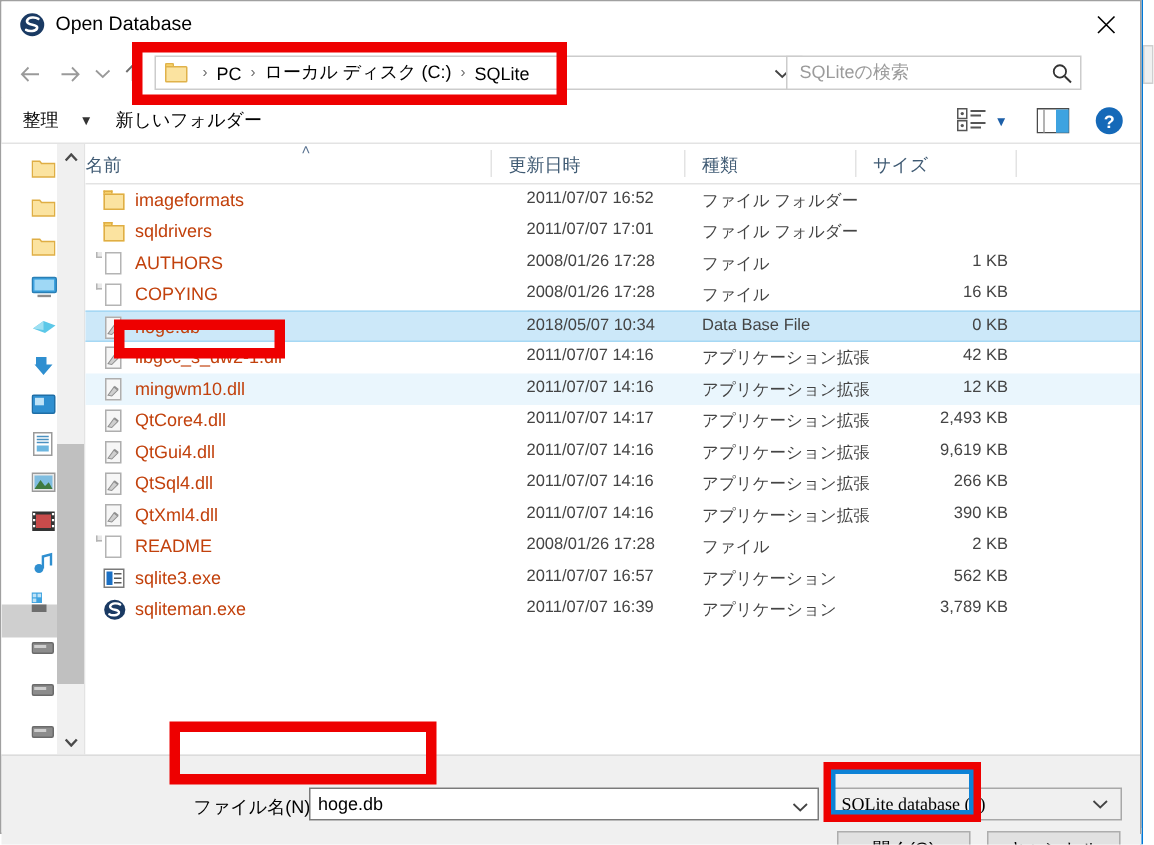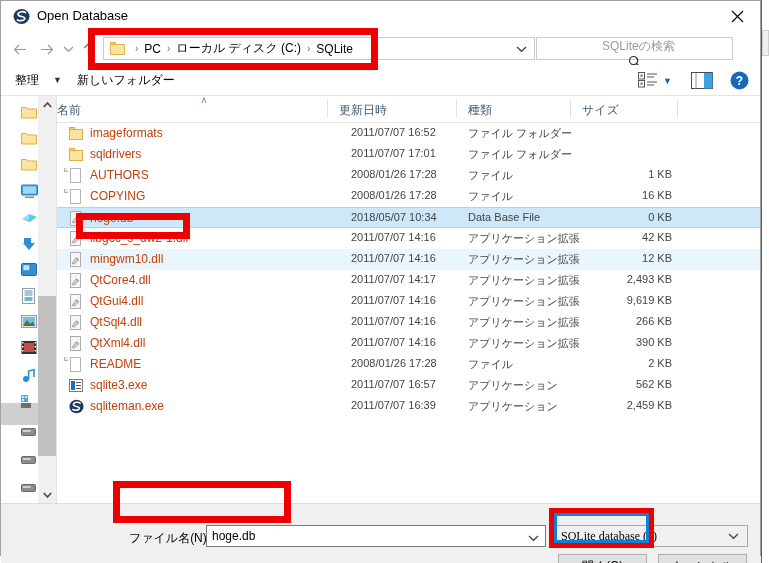--- a/index.html
+++ b/index.html
@@ -46,23 +46,23 @@
     display:flex;align-items:center;padding-left:6px;
   }
   .folder-ico{width:15px;height:13px;position:relative;flex:none;margin-right:4px;}
   .folder-ico .tab{position:absolute;left:0;top:0;width:6px;height:3px;background:#f7d26a;border:1px solid #e0b24a;border-bottom:none;box-sizing:border-box;border-radius:1px 1px 0 0;}
   .folder-ico .body{position:absolute;left:0;top:2px;width:15px;height:11px;background:#fbe3a0;border:1px solid #e0b24a;box-sizing:border-box;border-radius:1px;}
   .crumb{font-size:12px;color:#000;white-space:nowrap;}
   .crumb-sep{color:#6d6d6d;font-size:10px;padding:0 6px;}
   #crumb-chev{position:absolute;left:515px;top:10px;color:#444;}
   #refresh-btn{position:absolute;left:532px;top:5px;width:22px;height:23px;display:flex;align-items:center;justify-content:center;color:#444;}
   #searchbox{
-    position:absolute;left:535px;top:5px;width:197px;height:23px;
+    position:absolute;left:523px;top:5px;width:197px;height:23px;
     background:#fff;border:1px solid #cccccc;box-sizing:border-box;
-    display:flex;align-items:center;flex-direction:column;
+    display:flex;align-items:center;
   }
   #search-ph{padding-left:8px;font-size:12px;color:#9b9b9b;flex:1;}
   #search-ico{width:24px;display:flex;align-items:center;justify-content:center;color:#333;}
 
   
   #toolbar{position:relative;height:30px;background:#fff;border-bottom:1px solid #e3e3e3;}
   .tb-text{position:absolute;top:7px;font-size:12px;color:#000;}
   #tb-organize{left:14px;}
   #tb-org-caret{left:52px;top:10px;font-size:9px;color:#333;position:absolute;}
   #tb-newfolder{left:76px;}
@@ -502,21 +502,21 @@
             <span class="r-size">562 KB</span>
           </div>
           <div class="row">
             <span class="r-icon"><span class="ico-sman"><svg width="15" height="15" viewBox="0 0 17 17">
                   <ellipse cx="8.5" cy="8.5" rx="8" ry="7.6" fill="#1a3a63"></ellipse>
                   <path d="M12.6 4.6 C10.4 3.2 6.2 3.4 5.2 5.4 C4.3 7.2 6.6 8.1 8.6 8.5 C10.6 8.9 12.3 9.6 11.6 11.1 C10.8 12.8 6.6 13.2 4.4 11.9" stroke="#fff" stroke-width="1.8" fill="none" stroke-linecap="round"></path>
                 </svg></span></span>
             <span class="r-name">sqliteman.exe</span>
             <span class="r-date">2011/07/07 16:39</span>
             <span class="r-type">アプリケーション</span>
-            <span class="r-size">2,459 KB</span>
+            <span class="r-size">3,789 KB</span>
           </div>
         </div>
     </div>
   </div>
 
   <div id="bottom">
     <span id="fn-label">ファイル名(N):</span>
     <div id="fn-input">
       <span id="fn-value">hoge.db</span>
     </div>

